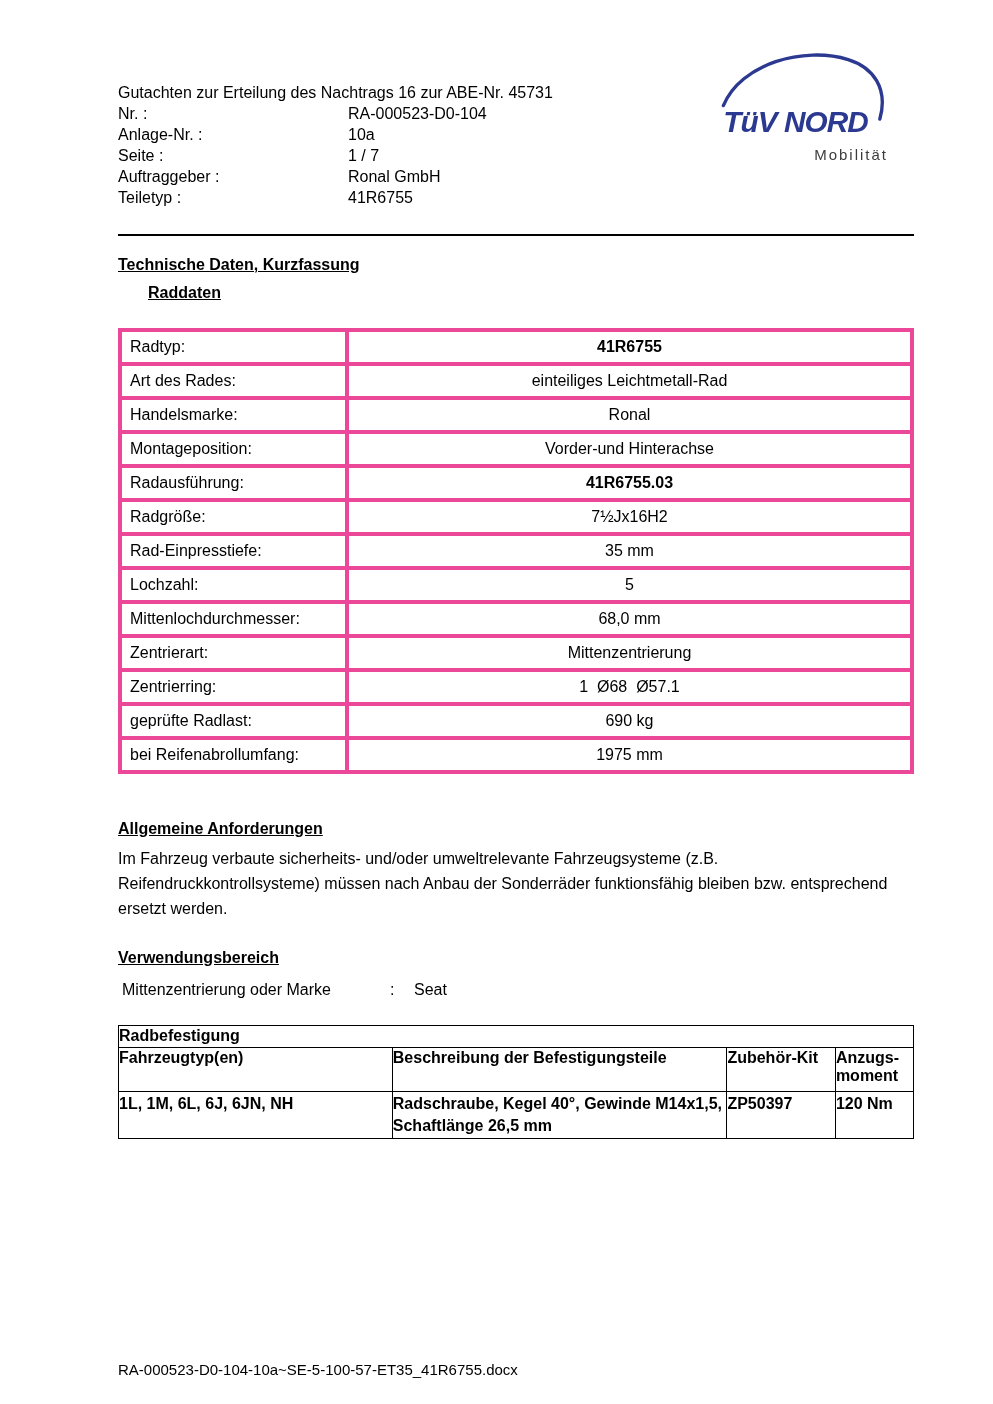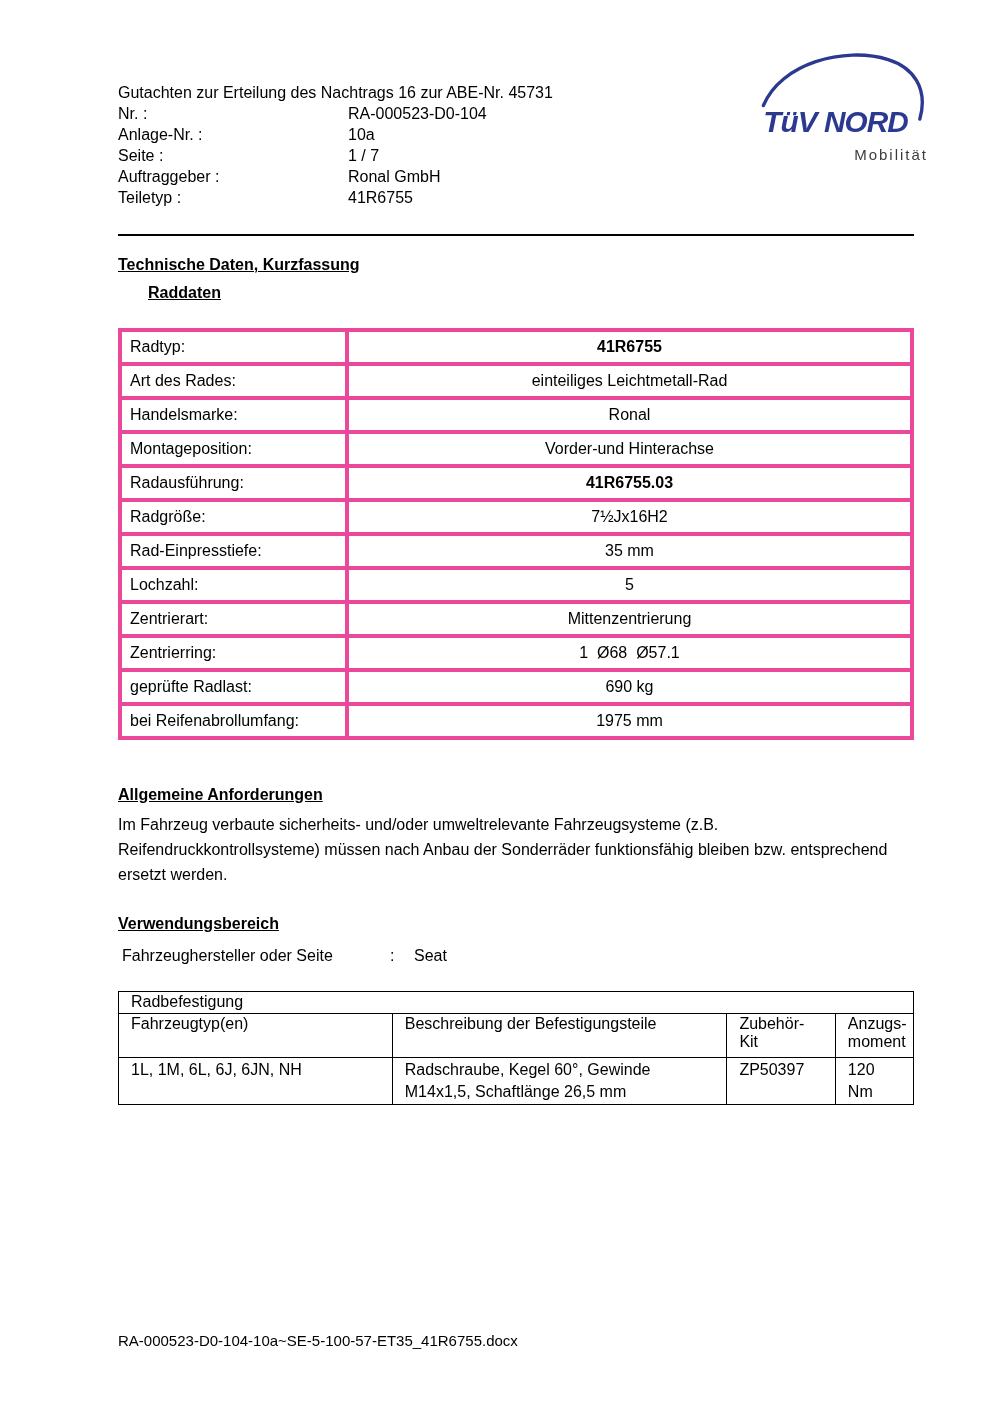--- a/index.html
+++ b/index.html
@@ -32,21 +32,21 @@
     margin-top: 26px;
     border-top: 2px solid #000;
     width: 100%;
     height: 0;
   }
 
   
   .logo {
     position: absolute;
     top: 48px;
-    left: 746px;
+    left: 706px;
     width: 196px;
     text-align: right;
   }
   .logo svg { display: block; }
   .logo-sub {
     font-size: 15px;
     color: #3c3c3c;
     letter-spacing: 2px;
     margin-top: 2px;
     padding-right: 14px;
@@ -97,39 +97,39 @@
   table.befestigung {
     margin-top: 26px;
     width: 100%;
     border-collapse: collapse;
     font-size: 16px;
     table-layout: fixed;
   }
   table.befestigung th,
   table.befestigung td {
     border: 1px solid #000;
-    padding: 1px 12px;
+    padding: 1px 0;
     vertical-align: top;
     text-align: left;
-    font-weight: normal;
+    font-weight: bold;
   }
   .col-typ  { width: 270px; }
   .col-besch{ width: 330px; }
   .col-kit  { width: 107px; }
   .col-mom  { width: 77px; }
   td.bef-title-cell { height: 22px; }
   tr.bef-head th { height: 44px; }
   tr.bef-row td { height: 46px; line-height: 22px; }
   td.cell-kit { text-align: center; }
 
   
   .footer {
     position: absolute;
     left: 118px;
-    top: 1332px;
+    top: 1361px;
     font-size: 15px;
   }
 </style>
 </head>
 <body>
 
 <div class="page">
 
   <div class="logo">
     <svg width="196" height="96" viewBox="0 0 196 100">
@@ -197,20 +197,24 @@
         </tr>
         <tr>
           <td class="rd-label">Rad-Einpresstiefe:</td>
           <td class="rd-val">35 mm</td>
         </tr>
         <tr>
           <td class="rd-label">Lochzahl:</td>
           <td class="rd-val">5</td>
         </tr>
         <tr>
+          <td class="rd-label">Mittenlochdurchmesser:</td>
+          <td class="rd-val">68,0 mm</td>
+        </tr>
+        <tr>
           <td class="rd-label">Zentrierart:</td>
           <td class="rd-val">Mittenzentrierung</td>
         </tr>
         <tr>
           <td class="rd-label">Zentrierring:</td>
           <td class="rd-val">1  Ø68  Ø57.1</td>
         </tr>
         <tr>
           <td class="rd-label">geprüfte Radlast:</td>
           <td class="rd-val">690 kg</td>
@@ -220,21 +224,21 @@
           <td class="rd-val">1975 mm</td>
         </tr>
       </tbody>
     </table>
 
     <div class="heading h-allg">Allgemeine Anforderungen</div>
     <div class="para">Im Fahrzeug verbaute sicherheits- und/oder umweltrelevante Fahrzeugsysteme (z.B. Reifendruckkontrollsysteme) müssen nach Anbau der Sonderräder funktionsfähig bleiben bzw. entsprechend ersetzt werden.</div>
 
     <div class="heading h-verw">Verwendungsbereich</div>
     <div class="verw-line">
-      <span class="verw-label">Fahrzeughersteller oder Seite</span>
+      <span class="verw-label">Mittenzentrierung oder Marke</span>
       <span class="verw-colon">:</span>
       <span class="verw-value">Seat</span>
     </div>
 
     <table class="befestigung">
       <colgroup>
         <col class="col-typ">
           <col class="col-besch">
           <col class="col-kit">
           <col class="col-mom">
@@ -244,21 +248,21 @@
           <td class="bef-title-cell" colspan="4">Radbefestigung</td>
         </tr>
         <tr class="bef-head">
           <th>Fahrzeugtyp(en)</th>
           <th>Beschreibung der Befestigungsteile</th>
           <th>Zubehör-Kit</th>
           <th>Anzugs-moment</th>
         </tr>
         <tr class="bef-row">
           <td>1L, 1M, 6L, 6J, 6JN, NH</td>
-          <td>Radschraube, Kegel 60°, Gewinde M14x1,5, Schaftlänge 26,5 mm</td>
+          <td>Radschraube, Kegel 40°, Gewinde M14x1,5, Schaftlänge 26,5 mm</td>
           <td class="cell-kit">ZP50397</td>
           <td>120 Nm</td>
         </tr>
       </tbody>
     </table>
 
   </div>
 
   <div class="footer">RA-000523-D0-104-10a~SE-5-100-57-ET35_41R6755.docx</div>
 

